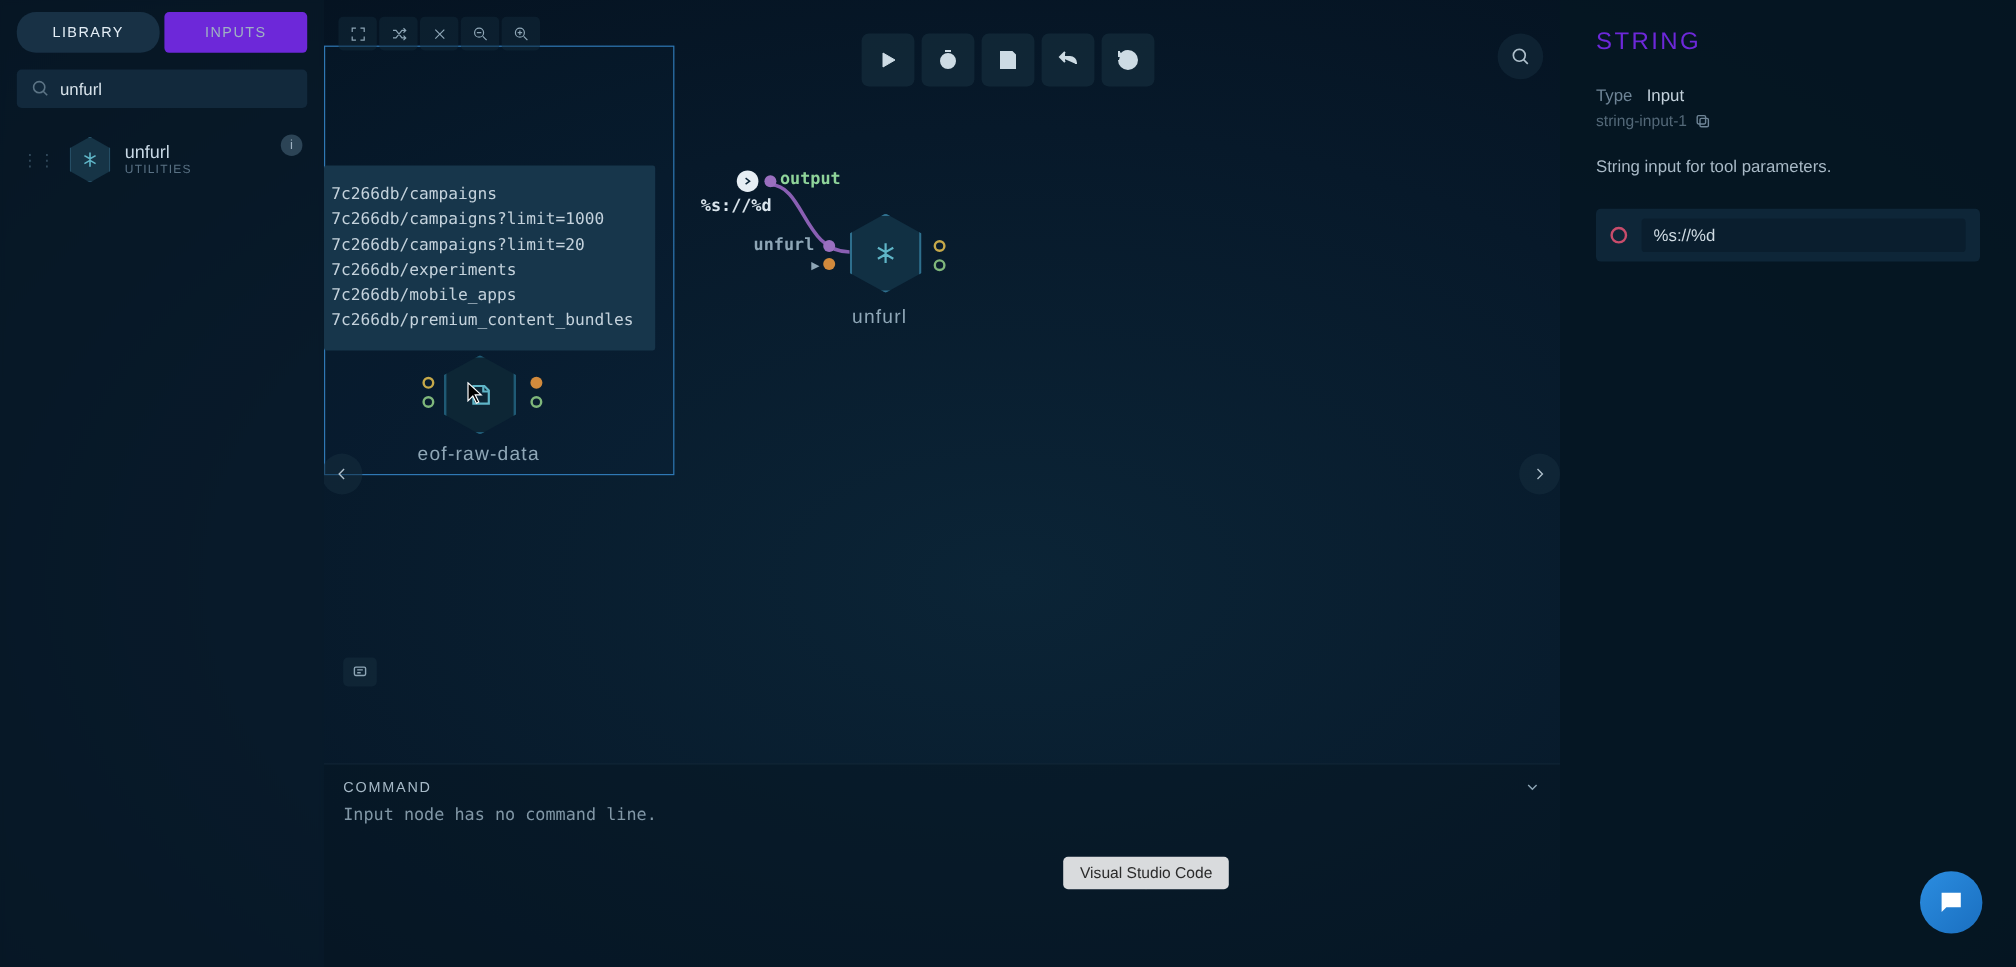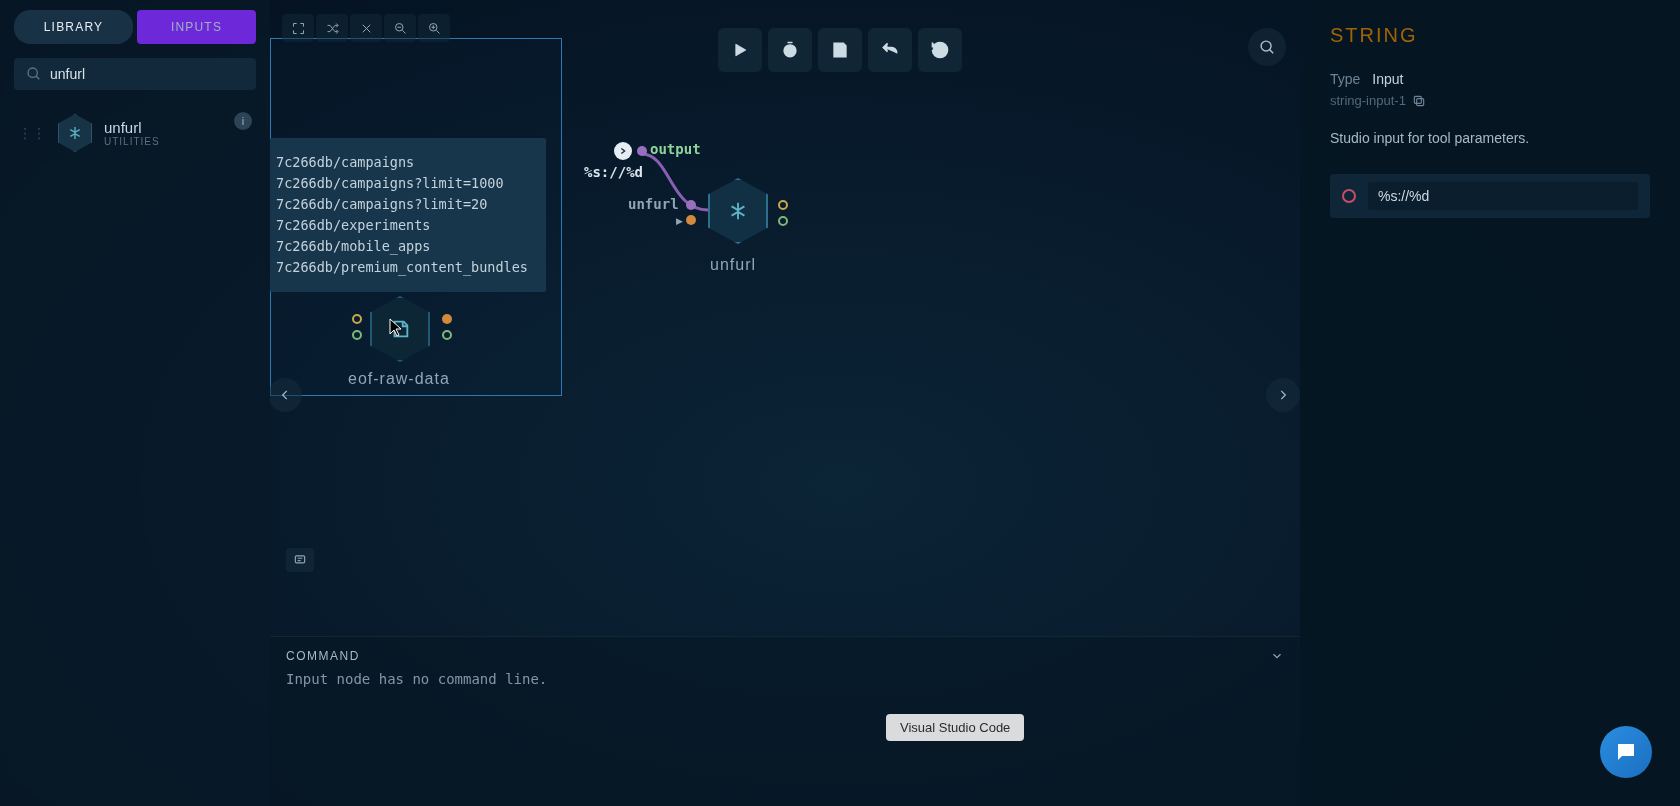--- a/index.html
+++ b/index.html
@@ -99,21 +99,21 @@
   }
   .canvas-search svg { width: 17px; height: 17px; }
 
   
   .inspector {
     position: absolute; right: 0; top: 0; bottom: 0; width: 380px;
     background: rgba(6, 22, 34, 0.9);
     padding: 24px 30px;
     z-index: 30;
   }
-  .insp-title { font-size: 20px; letter-spacing: 2px; font-weight: 500; color: #a16207; margin-bottom: 24px; }
+  .insp-title { font-size: 20px; letter-spacing: 2px; font-weight: 500; color: #6d28d9; margin-bottom: 24px; }
   .insp-row { font-size: 14px; color: #6e8496; margin-bottom: 6px; }
   .insp-row .val { color: #c4d2dc; margin-left: 8px; margin-top: 36px; }
   .insp-id {
     font-size: 13px; color: #536878; display:flex; align-items:center; gap:6px;
     margin-bottom: 22px;
   }
   .insp-id svg { width:14px; height:14px; cursor:pointer; }
   .insp-desc { font-size: 14px; color: #a8b9c6; margin-bottom: 28px; }
   .insp-field {
     display:flex; align-items:center;
@@ -468,21 +468,21 @@
     <span>Type</span>
     <span class="val">Input</span>
   </div>
   <div class="insp-id">
     <span>string-input-1</span>
     <svg viewBox="0 0 24 24" fill="none" stroke="#6e8496" stroke-width="2">
         <rect x="8" y="8" width="12" height="12" rx="2"></rect>
         <rect x="4" y="4" width="12" height="12" rx="2"></rect>
       </svg>
   </div>
-  <div class="insp-desc">Studio input for tool parameters.</div>
+  <div class="insp-desc">String input for tool parameters.</div>
   <div class="insp-field">
     <span class="dot"></span>
     <input value="%s://%d" style="">
   </div>
 </div>
 
 <div class="dock-tip">Visual Studio Code</div>
 
 <div class="intercom">
   <svg viewBox="0 0 24 24">

